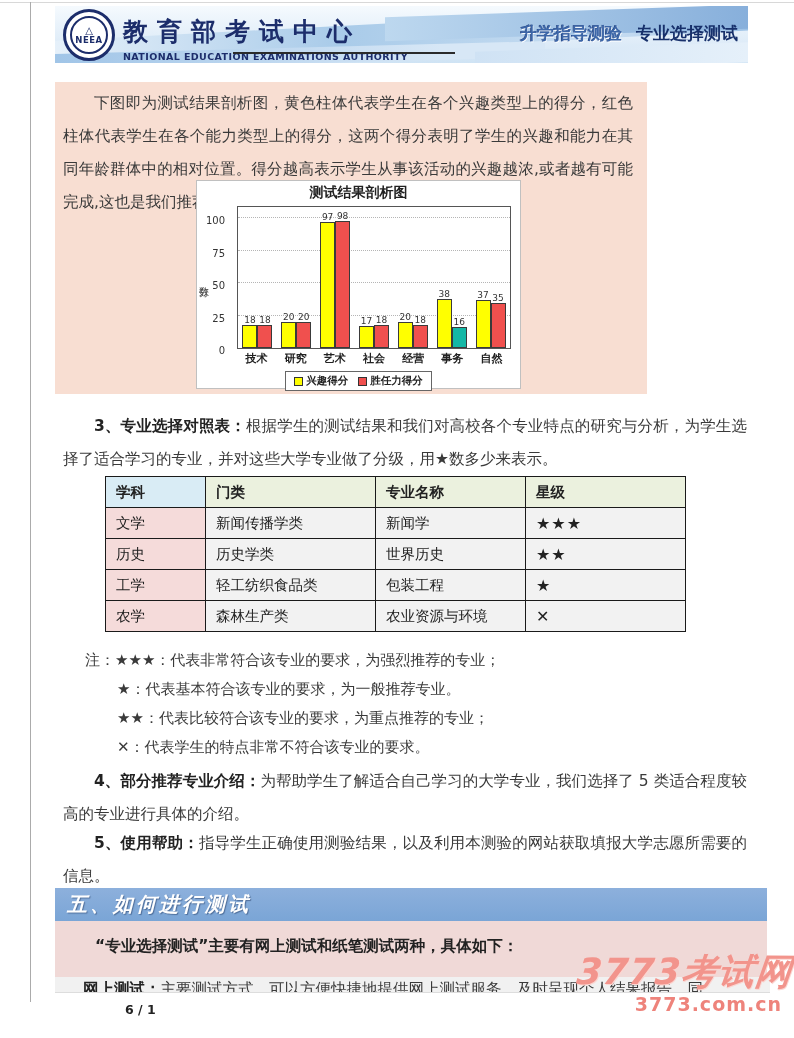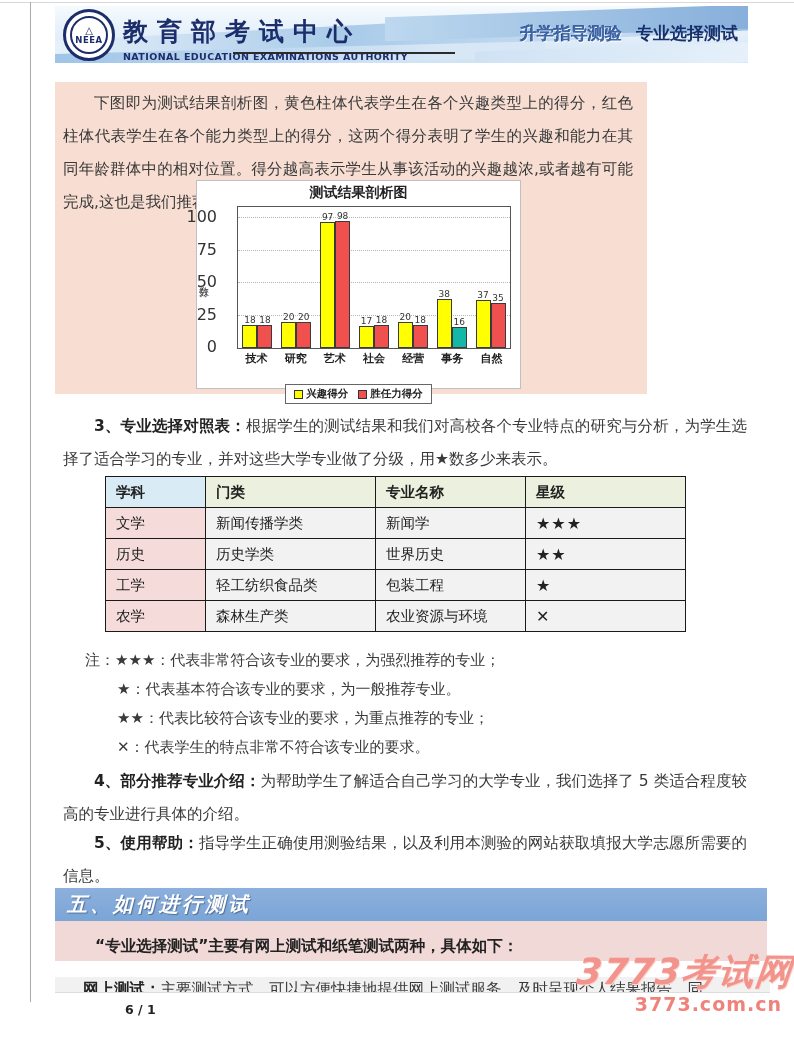--- a/index.html
+++ b/index.html
@@ -43,30 +43,30 @@
   .pink1 .body-para { padding:5px 14px 0 8px; }
   .blabel { font-weight:bold; color:#222; }
 
   .chart-card { position:absolute; left:141px; top:98px; width:325px; height:209px;
                 background:#fff; border:1px solid #c0c0c0; }
   .chart-title { text-align:center; font-size:14px; font-weight:bold; color:#222; margin-top:3px; }
   .chart-body { display:flex; margin-top:4px; height:145px; }
   .y-axis-title { width:13px; display:flex; align-items:center; justify-content:center;
                   writing-mode:vertical-rl; font-size:10px; color:#444; }
   .y-ticks { position:relative; width:27px; height:143px; }
-  .ytick { position:absolute; right:20px; font-size:16px; color:#333;margin-top:32px; }
+  .ytick { position:absolute; right:12px; font-size:10px; color:#333;margin-top:32px; }
   .plot { position:relative; flex:1; height:143px; margin-right:9px; border:1px solid #555; background:#fff; }
   .gridline { position:absolute; left:0; right:0; height:0; border-top:1px dotted #b5b5b5; }
   .bar-group { position:absolute; bottom:0; height:100%; display:flex; align-items:flex-end; justify-content:center; }
   .bar { width:15px; border:1px solid #3a3a3a; position:relative; }
   .bar-label { position:absolute; bottom:100%; left:50%; transform:translateX(-50%);
                font-size:9px; color:#333; margin-bottom:1px; }
   .x-labels { display:flex; margin-left:40px; margin-right:9px; height:17px; }
   .xlab { flex:1; text-align:center; font-size:11px; font-weight:bold; color:#222; }
-  .legend-row { display:flex; justify-content:center; margin-top:16px;text-align:right; }
+  .legend-row { display:flex; justify-content:center; margin-top:3px;text-align:right; }
   .legend-box { display:inline-flex; gap:10px; align-items:center; border:1px solid #666; padding:2px 8px; background:#fff; }
   .legend-item { display:flex; align-items:center; gap:3px; font-size:10.5px; color:#222; font-weight:bold; }
   .legend-swatch { width:9px; height:9px; border:1px solid #333; display:inline-block; }
 
   
   .p3 { position:absolute; left:55px; top:410px; width:712px; padding:0 20px 0 8px; }
   .p4 { position:absolute; left:55px; top:765px; width:712px; padding:0 20px 0 8px; }
   .p5 { position:absolute; left:55px; top:827px; width:712px; padding:0 20px 0 8px; }
 
   
@@ -86,21 +86,21 @@
   .notes { position:absolute; left:85px; top:646px; width:650px; }
   .note-line { font-size:15px; line-height:29px; color:#3a3a3a; }
   .note-line.indent { padding-left:32px; }
 
   
   .section-heading { position:absolute; left:55px; top:888px; width:712px; height:33px;
                      background:linear-gradient(180deg,#8db0dc,var(--accent-blue));
                      color:#fff; font-family:"DejaVu Serif", serif; font-style:italic; font-weight:bold;
                      font-size:20px; line-height:33px; padding-left:12px; letter-spacing:3px;
                      text-shadow:1px 1px 1px rgba(20,40,80,0.45); }
-  .pink2 { position:absolute; left:55px; top:921px; width:712px; height:40px; background:var(--pink-block2); }
+  .pink2 { position:absolute; left:55px; top:921px; width:712px; height:70px; background:var(--pink-block2); }
   .pink2 .lead { padding:15px 0 0 40px; font-size:15.5px; font-weight:bold; color:#222; }
   .online-line { position:absolute; left:55px; top:977px; width:715px; height:16px; background:#f1f1f1;
                  border-bottom:1px solid #ddd; padding-left:28px; font-size:15.5px; line-height:25px;
                  color:#3a3a3a; white-space:nowrap; overflow:hidden; }
 
   
   .page-number { position:absolute; left:125px; top:1002px; font-size:12.5px; font-weight:bold; color:#222; }
   .watermark { position:absolute; right:2px; top:952px; text-align:right; z-index:5; }
   .wm-main { font-size:36px; font-weight:bold; font-style:italic; color:var(--watermark-pink);
              letter-spacing:1px; transform:skewX(-6deg); line-height:40px;

